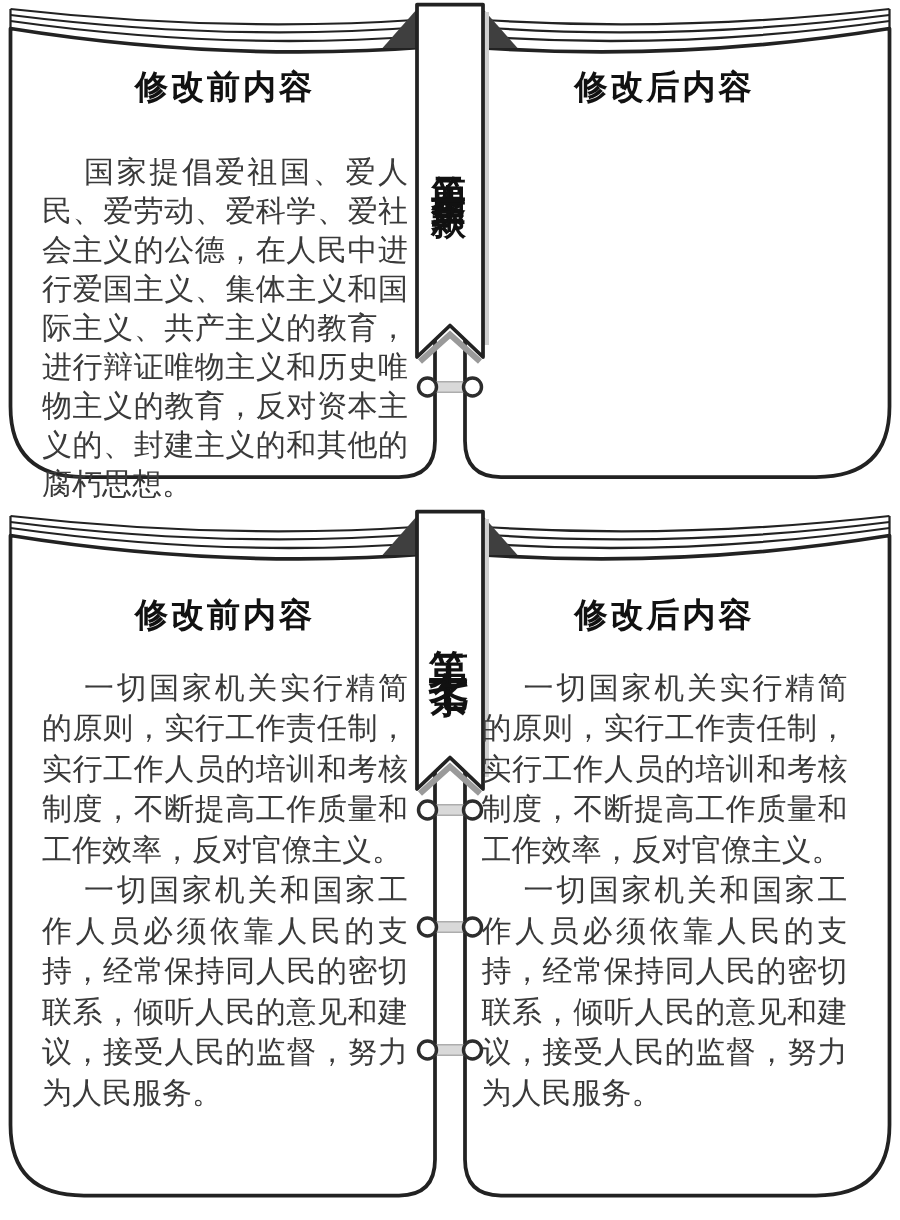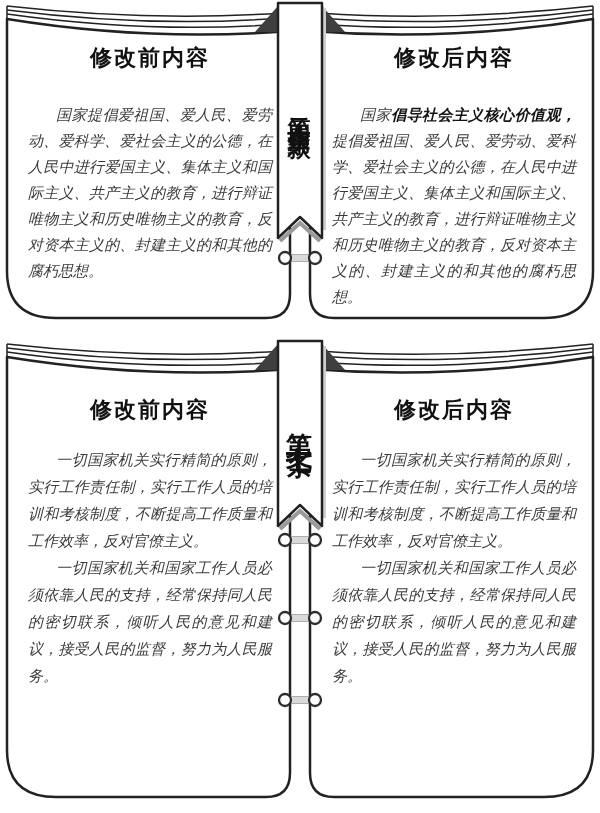--- a/index.html
+++ b/index.html
@@ -9,31 +9,31 @@
   }
   .book{position:absolute;left:0;width:500px;}
   .book.b1{top:0;height:335px;}
   .book.b2{top:335px;height:478px;}
   .book svg{position:absolute;left:0;top:0;}
 
   .page{position:absolute;width:283px;box-sizing:border-box;}
   .b1 .page{top:19px;height:297px;padding:26px 18px 0 21px;}
   .b2 .page{top:22px;height:438px;padding:40px 18px 0 21px;}
   .page-left{left:7px;}
-  .page-right{left:311px;}
+  .page-right{left:300px;}
 
   .page-header{
     margin:0 0 32px 0;font-size:22px;line-height:25px;font-weight:bold;
     color:#111;text-align:center;letter-spacing:2px;
   }
   .b2 .page-header{margin-bottom:24px;}
 
   .page-body p{
-    margin:0;font-size:15px;line-height:26px;color:#3a3a3a;
-    text-align:justify;text-indent:28px;font-style:italic;
+    margin:0;font-size:20px;line-height:26px;color:#3a3a3a;
+    text-align:justify;text-indent:28px;
   }
   .b2 .page-body p{line-height:27px;}
   .page-body .bold{font-weight:bold;color:#141414;}
 
   .ribbon-label{
     position:absolute;left:278px;width:44px;display:flex;
     align-items:center;justify-content:center;pointer-events:none;
   }
   .b1 .ribbon-label{top:4px;height:212px;}
   .b2 .ribbon-label{top:8px;height:162px;}
@@ -76,23 +76,20 @@
     </svg>
 
     <div class="page page-left">
       <h2 class="page-header">修改前内容</h2>
       <div class="page-body">
           <p><span>国家提倡爱祖国、爱人民、爱劳动、爱科学、爱社会主义的公德，在人民中进行爱国主义、集体主义和国际主义、共产主义的教育，进行辩证唯物主义和历史唯物主义的教育，反对资本主义的、封建主义的和其他的腐朽思想。</span></p>
         </div>
     </div>
     <div class="page page-right">
       <h2 class="page-header">修改后内容</h2>
-      <div class="page-body">
-          <p><span>国家</span><span class="bold">倡导社会主义核心价值观，</span><span>提倡爱祖国、爱人民、爱劳动、爱科学、爱社会主义的公德，在人民中进行爱国主义、集体主义和国际主义、共产主义的教育，进行辩证唯物主义和历史唯物主义的教育，反对资本主义的、封建主义的和其他的腐朽思想。</span></p>
-        </div>
     </div>
     <div class="ribbon-label">
       <span>第二十四条第二款</span>
     </div>
   </section>
 
   <section class="book b2">
     <svg width="600" height="478" viewBox="0 0 600 478">
       <g stroke="#222" stroke-width="1.5" fill="none">
         <path d="M7,9 L7,22"></path>

